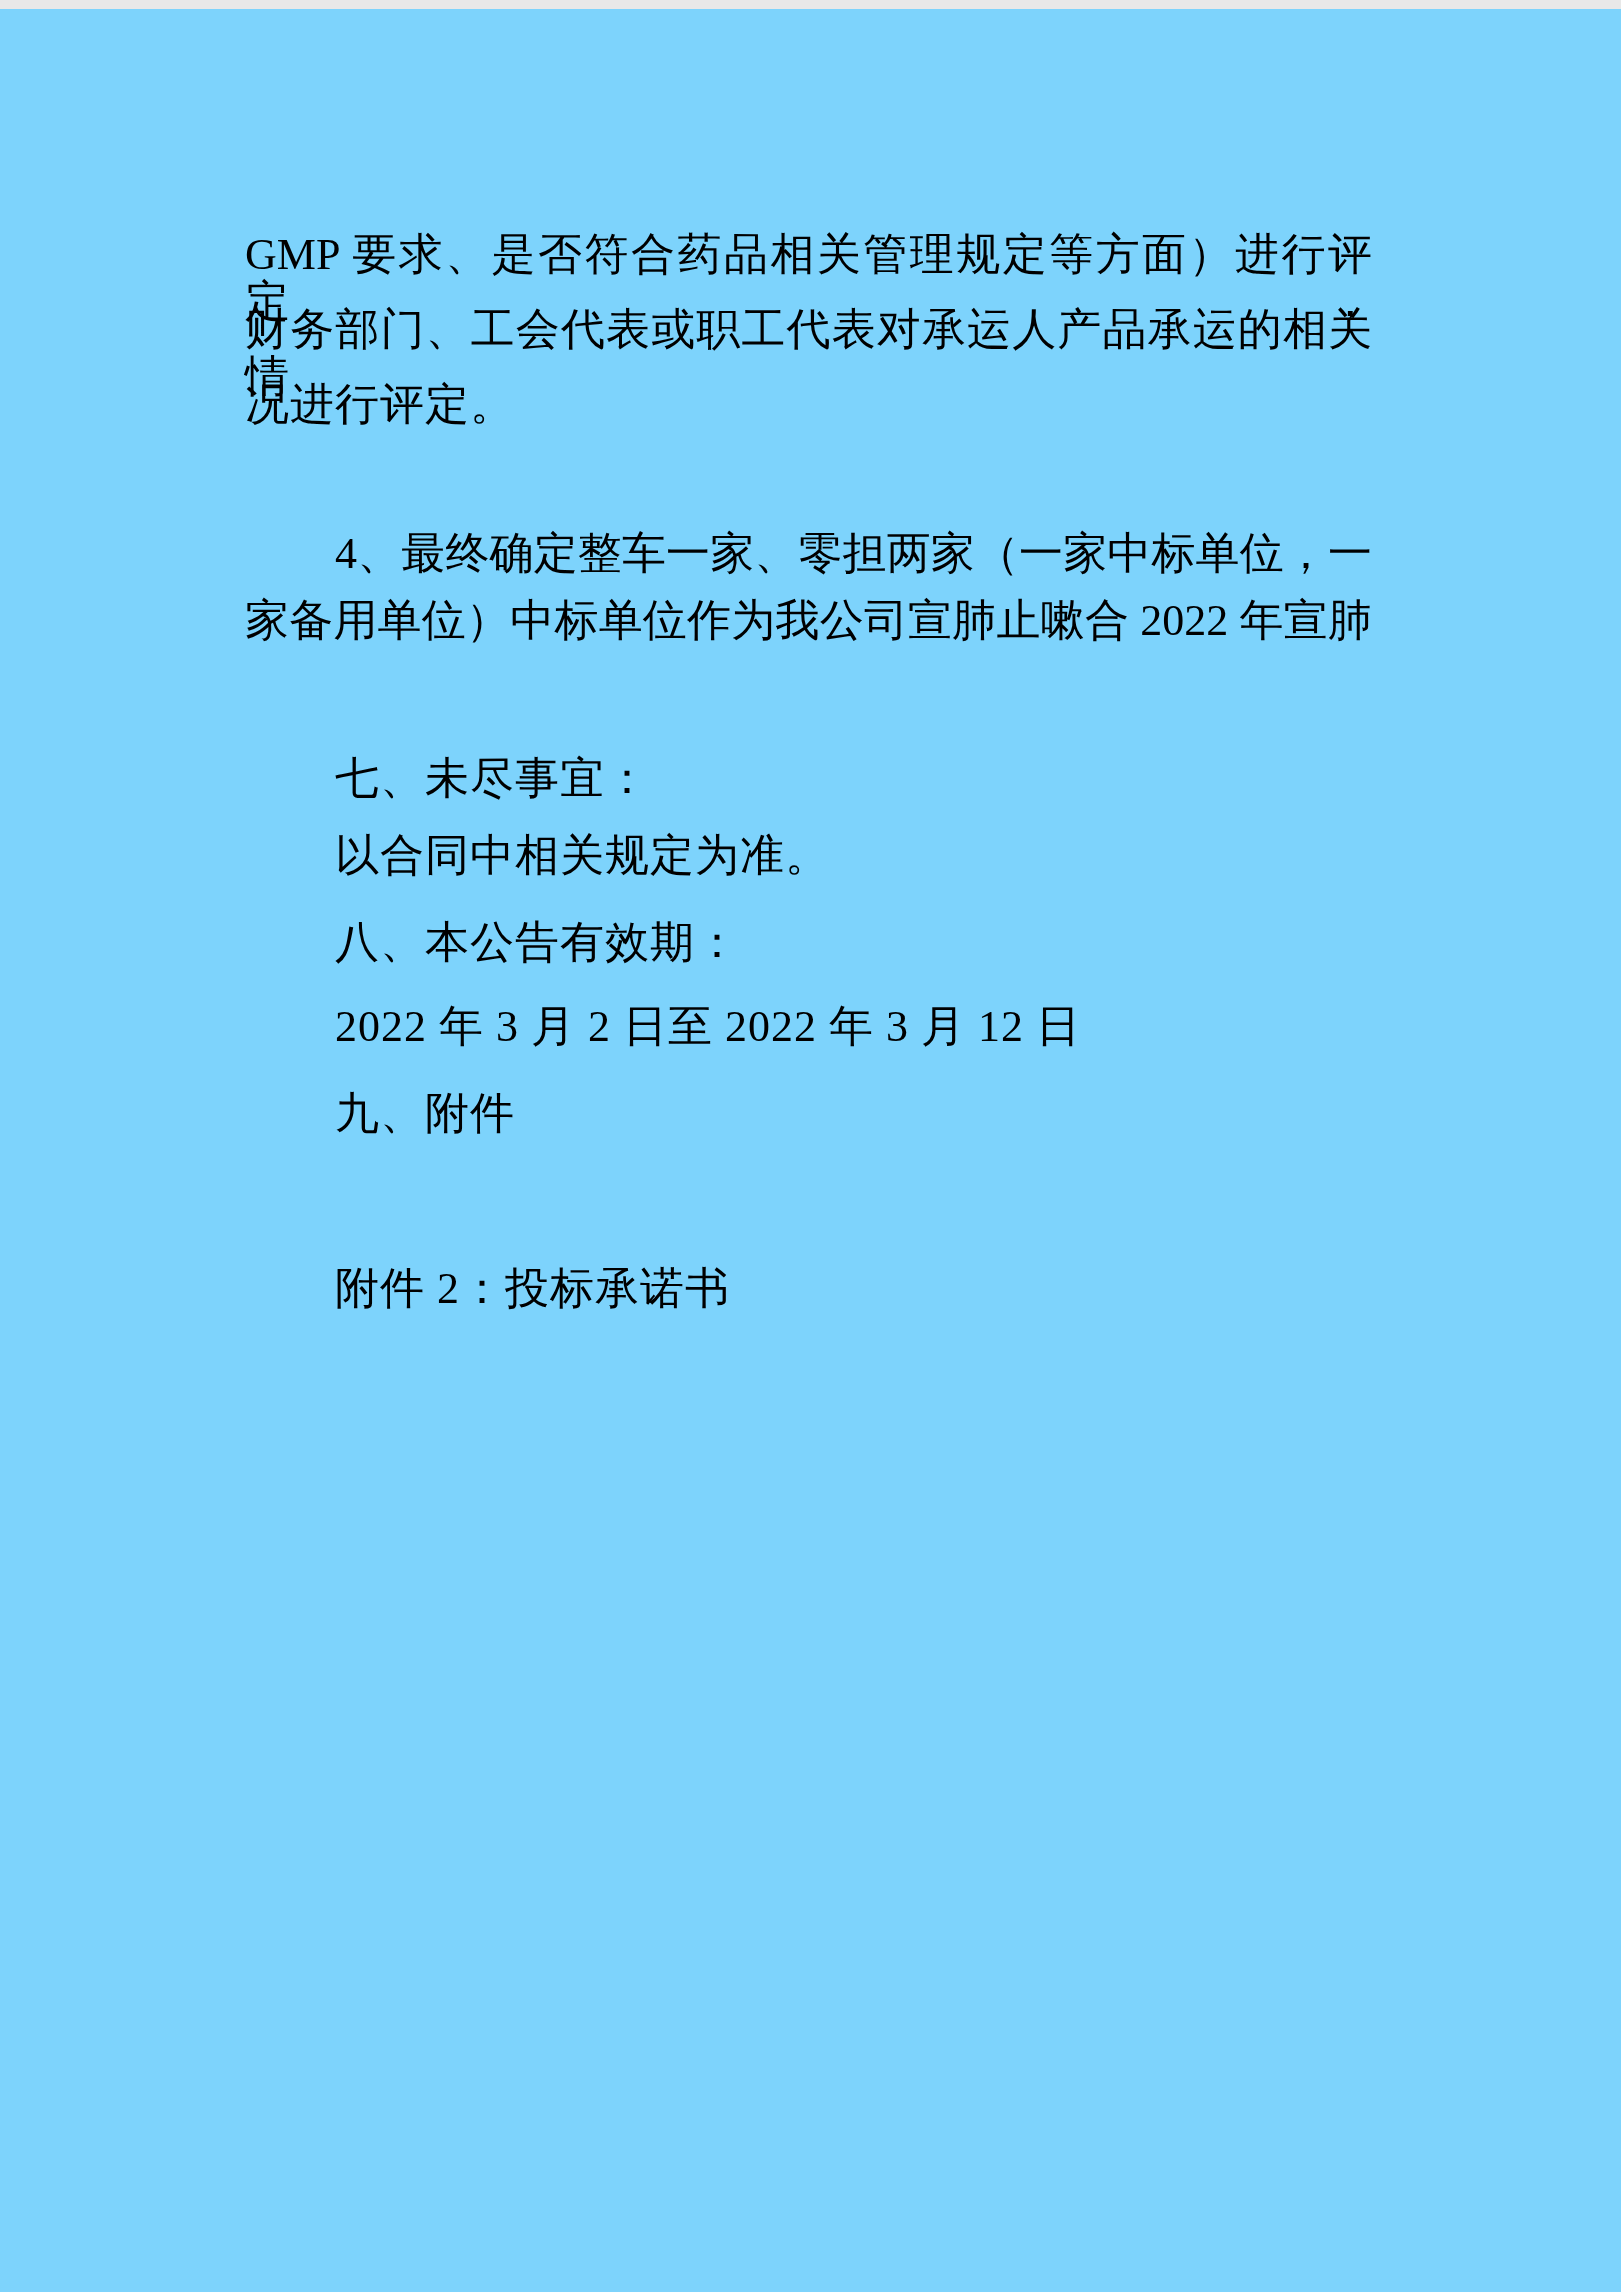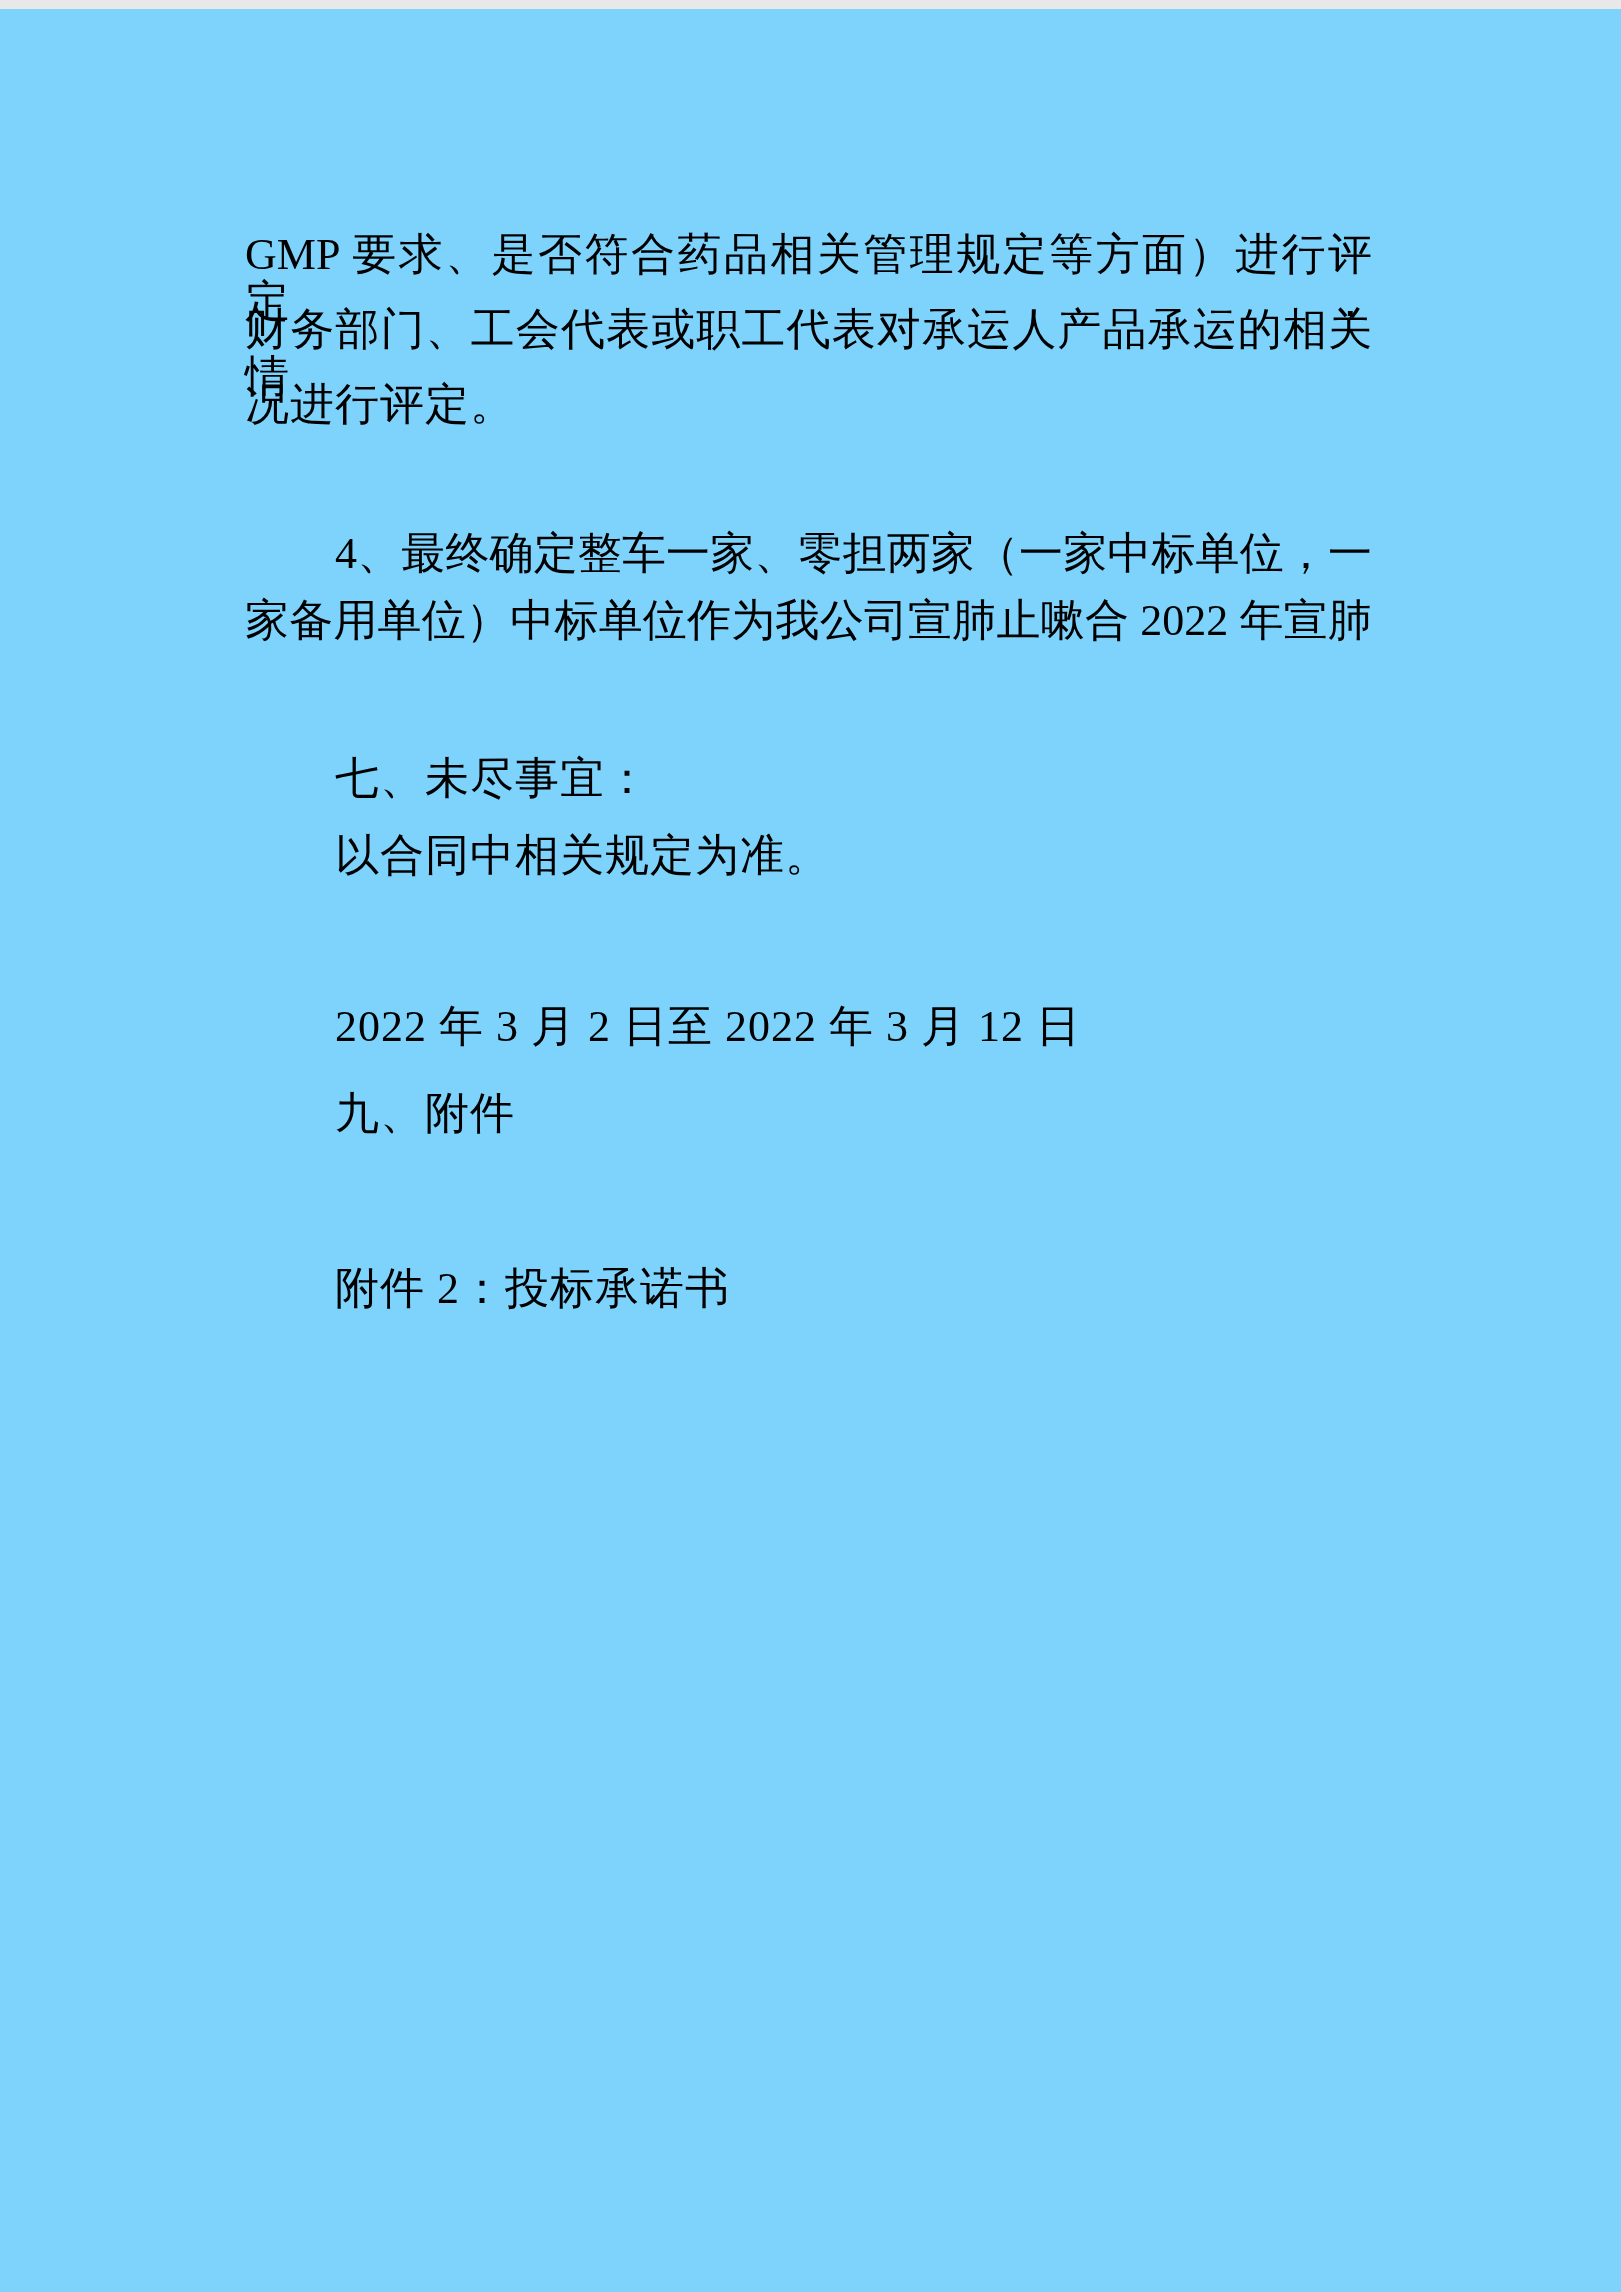--- a/index.html
+++ b/index.html
@@ -48,20 +48,21 @@
 
   <div class="ln just" style="left:335px; top:521px; width:1037px">4、最终确定整车一家、零担两家（一家中标单位，一</div>
 
   <div class="ln just" style="left:245px; top:588px; width:1127px">家备用单位）中标单位作为我公司宣肺止嗽合 2022 年宣肺</div>
 
 
   <div class="ln bold" style="left:335px; top:746px">七、未尽事宜：</div>
 
   <div class="ln" style="left:335px; top:823px">以合同中相关规定为准。</div>
 
+  <div class="ln bold" style="left:335px; top:910px">八、本公告有效期：</div>
 
   <div class="ln" style="left:335px; top:994px">2022 年 3 月 2 日至 2022 年 3 月 12 日</div>
 
   <div class="ln bold" style="left:335px; top:1081px">九、附件</div>
 
 
   <div class="ln bold" style="left:335px; top:1256px">附件 2：投标承诺书</div>
 
   <div class="ln" style="left:335px; top:1342px"></div>
 

